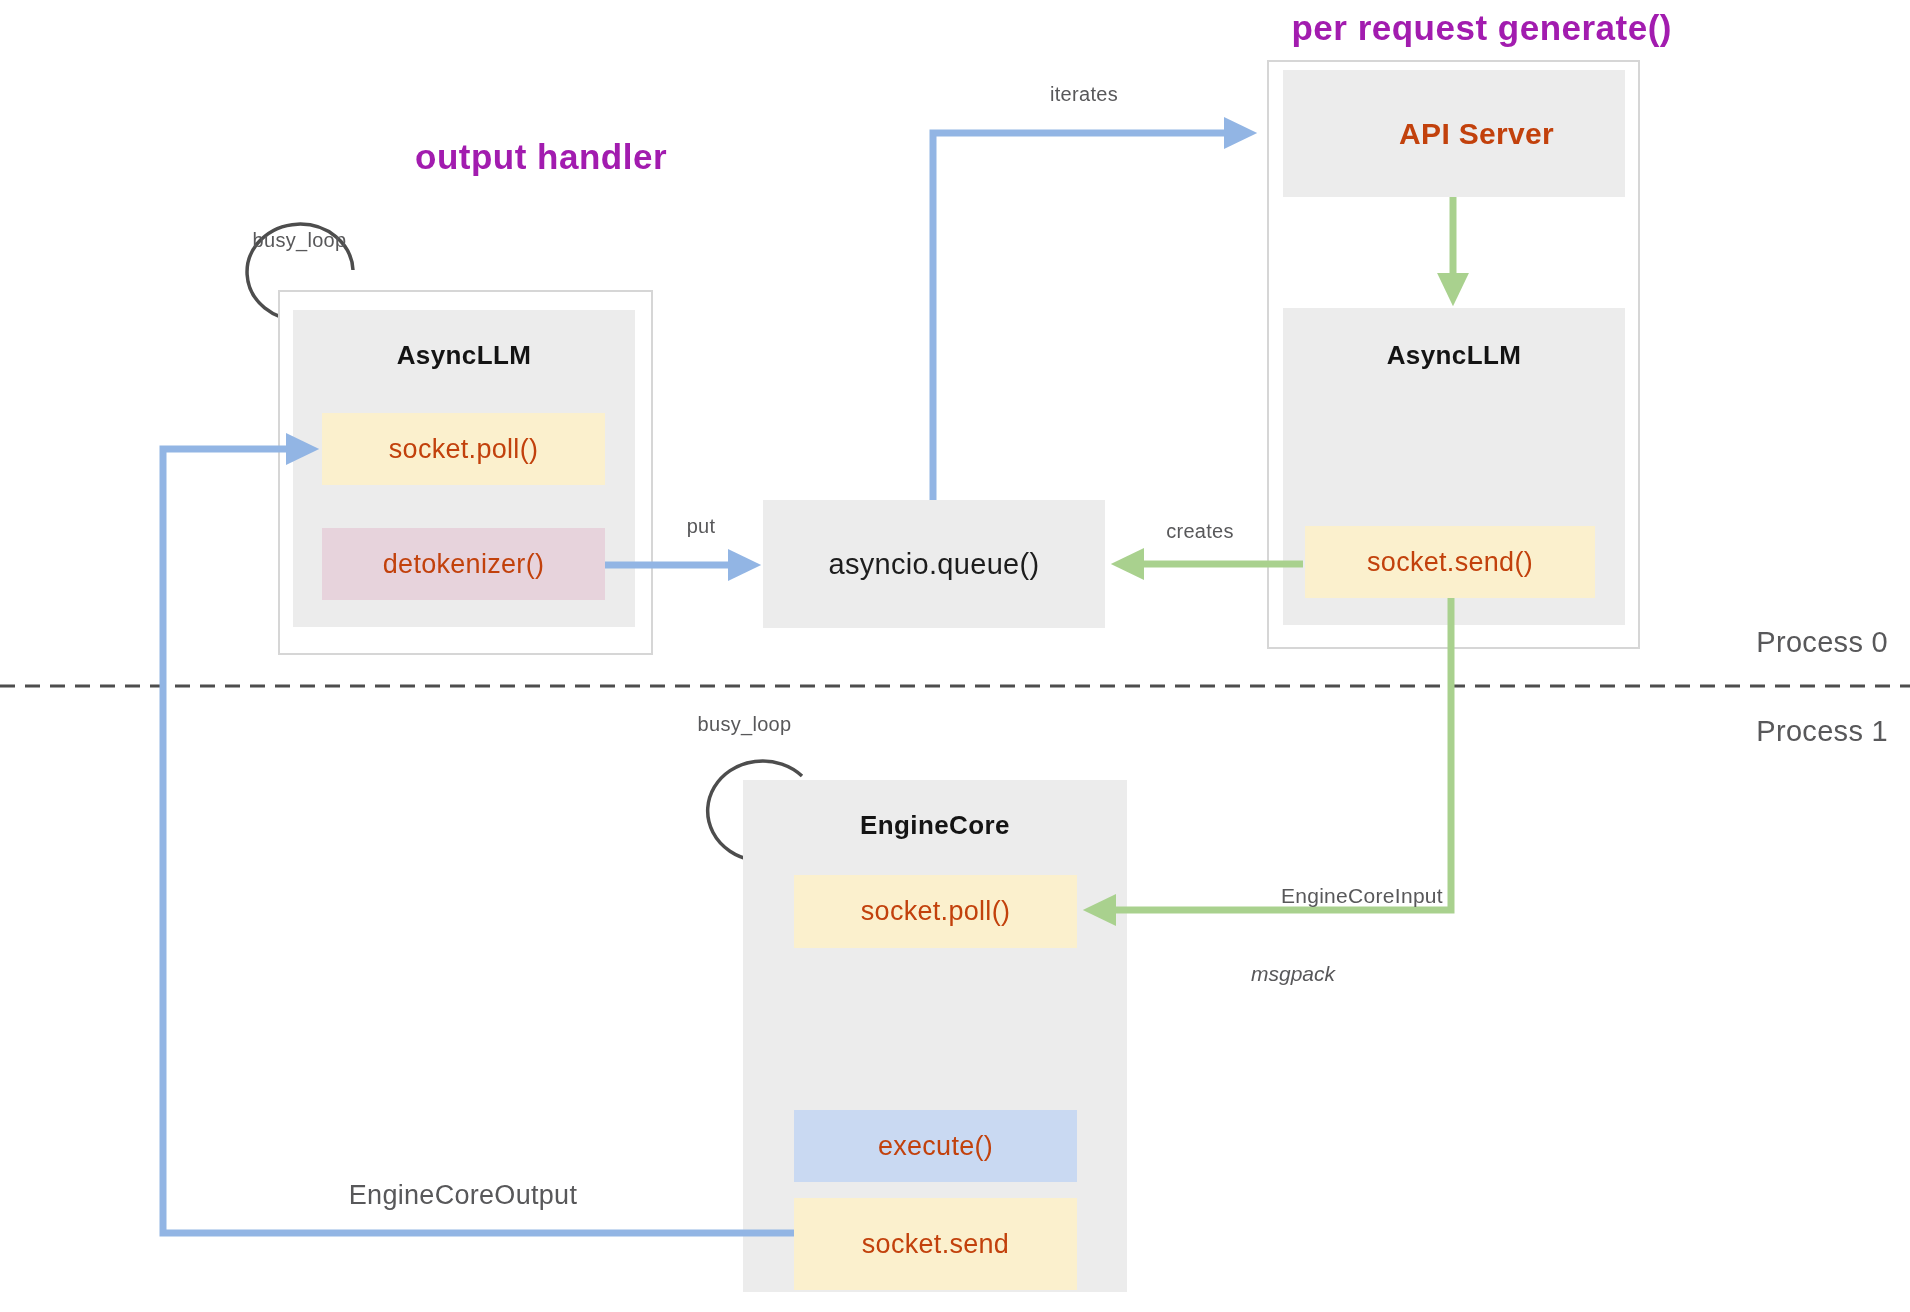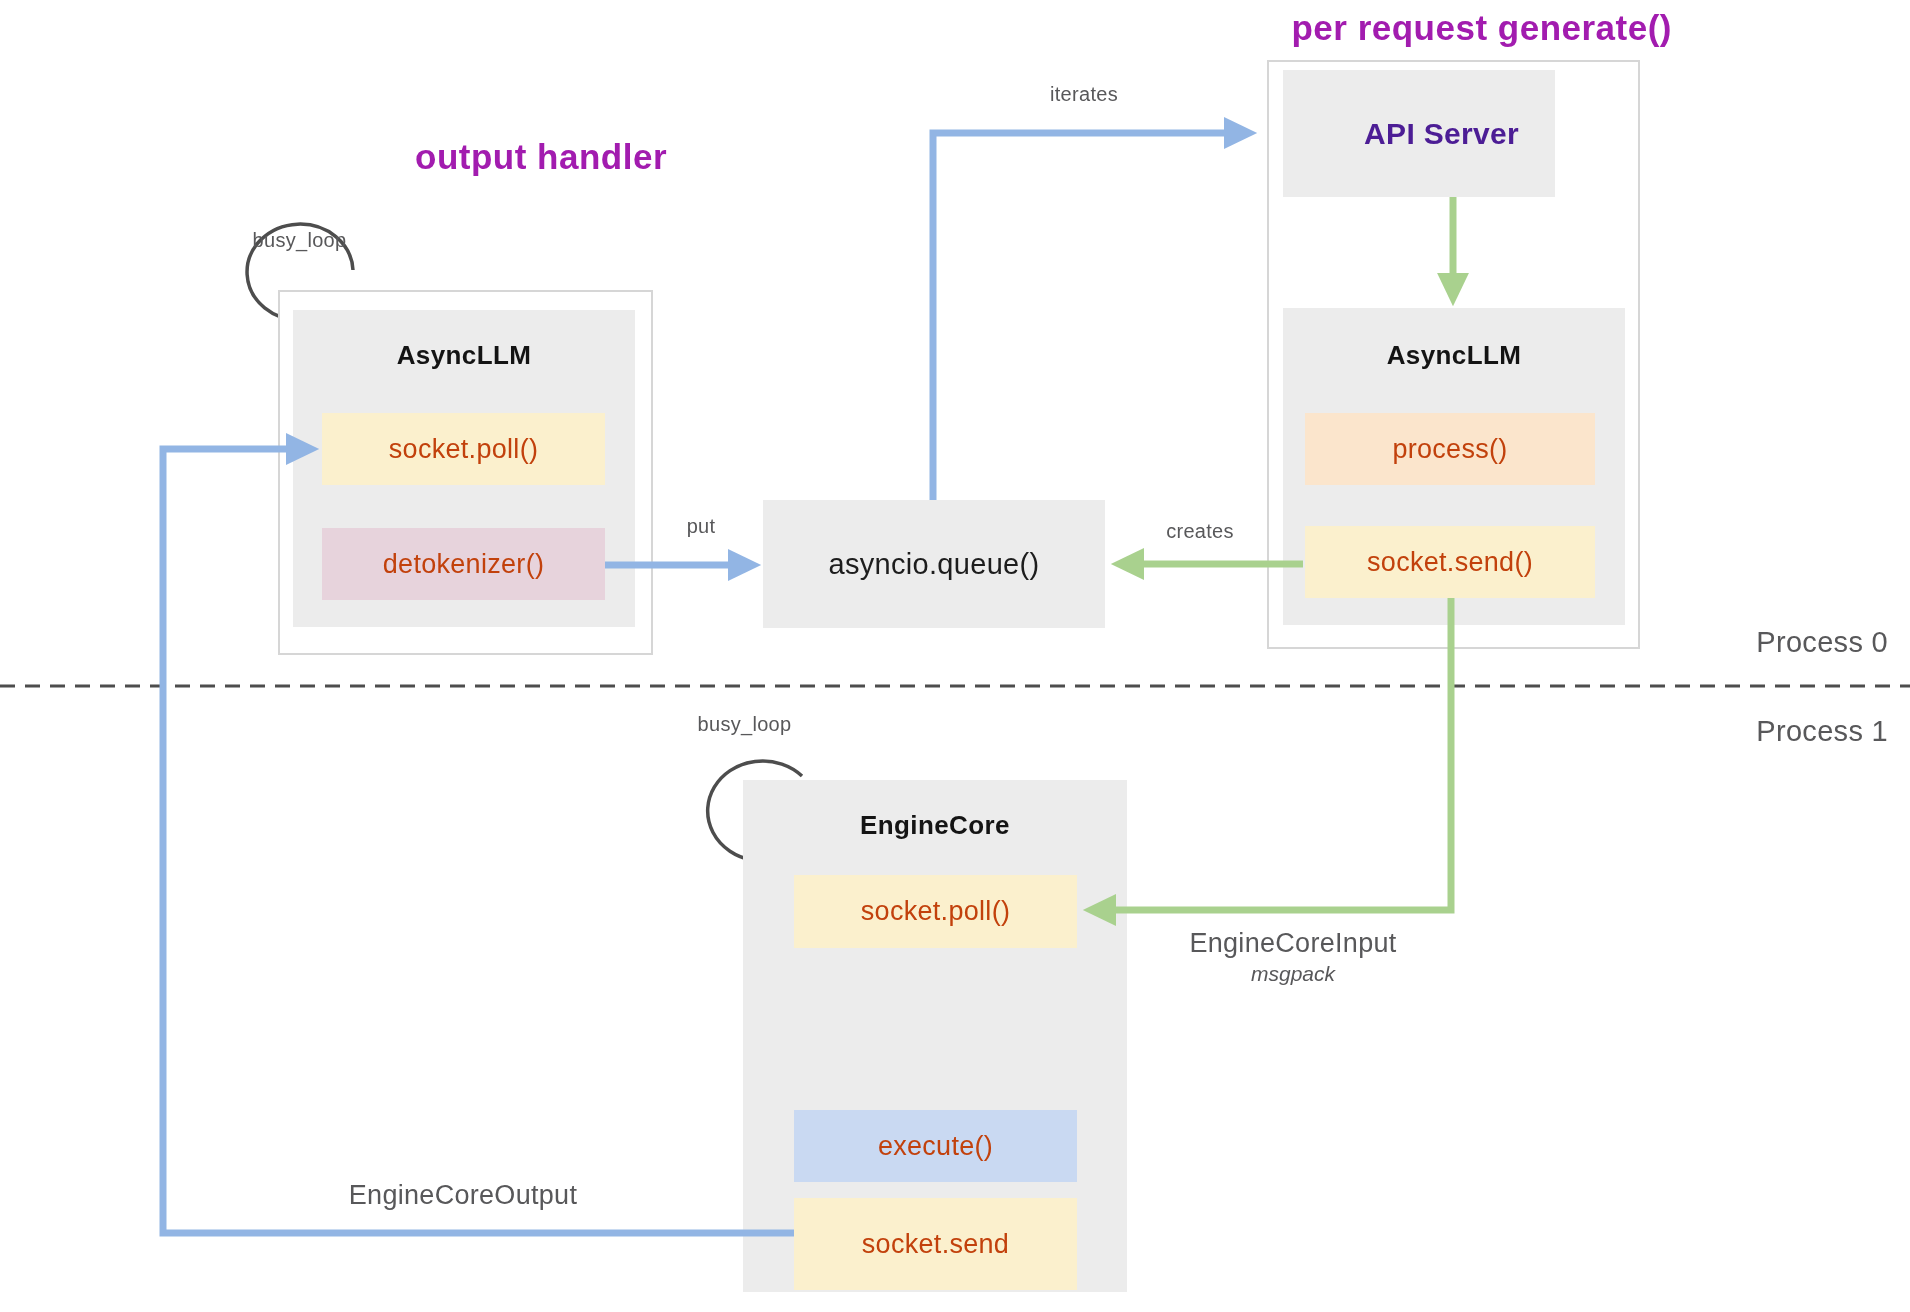--- a/index.html
+++ b/index.html
@@ -46,24 +46,23 @@
 
   <div class="abs outer-box" style="left:278px;top:290px;width:375px;height:365px;"></div>
   <div class="abs panel" style="left: 293px; top: 310px; width: 342px; height: 317px; background-color: rgb(236, 236, 236);"></div>
   <div class="abs box-title" style="left:293px;top:340px;width:342px;">AsyncLLM</div>
   <div class="abs row" style="left: 322px; top: 413px; width: 283px; height: 72px; background-color: rgb(251, 240, 205);">socket.poll()</div>
   <div class="abs row" style="left: 322px; top: 528px; width: 283px; height: 72px; background-color: rgb(231, 211, 220);">detokenizer()</div>
 
   <div class="abs panel queue-box" style="left: 763px; top: 500px; width: 342px; height: 128px; background-color: rgb(236, 236, 236);">asyncio.queue()</div>
 
   <div class="abs outer-box" style="left:1267px;top:60px;width:373px;height:589px;"></div>
-  <div class="abs panel queue-box" style="left: 1283px; top: 70px; width: 272px; height: 127px; font-weight: bold; font-size: 30px; color: #4c1d95; background-color: rgb(236, 236, 236); padding-left: 45px;">API Server</div>
+  <div class="abs panel queue-box" style="left: 1283px; top: 70px; width: 342px; height: 127px; font-weight: bold; font-size: 30px; color: #c2410c; background-color: rgb(236, 236, 236); padding-left: 45px;">API Server</div>
   <div class="abs panel" style="left: 1283px; top: 308px; width: 342px; height: 317px; background-color: rgb(236, 236, 236);"></div>
   <div class="abs box-title" style="left:1283px;top:340px;width:342px;">AsyncLLM</div>
-  <div class="abs row" style="left: 1305px; top: 413px; width: 290px; height: 72px; background-color: rgb(251, 229, 204);">process()</div>
   <div class="abs row" style="left: 1305px; top: 526px; width: 290px; height: 72px; background-color: rgb(251, 240, 205);">socket.send()</div>
 
   <div class="abs panel" style="left: 743px; top: 780px; width: 384px; height: 512px; background-color: rgb(236, 236, 236);"></div>
   <div class="abs box-title" style="left:743px;top:810px;width:384px;">EngineCore</div>
   <div class="abs row" style="left: 794px; top: 875px; width: 283px; height: 73px; background-color: rgb(251, 240, 205);">socket.poll()</div>
   <div class="abs row" style="left: 794px; top: 1090px; width: 283px; height: 72px; background-color: rgb(201, 217, 242); margin-top: 20px;">execute()</div>
   <div class="abs row" style="left: 794px; top: 1198px; width: 283px; height: 92px; background-color: rgb(251, 240, 205);">socket.send</div>
 
   <svg class="layer">
     <defs>
@@ -92,17 +91,17 @@
   <div class="abs anno" style="left:222px;top:229px;width:155px;">busy_loop</div>
   <div class="abs anno" style="left:667px;top:713px;width:155px;">busy_loop</div>
 
   <div class="abs anno" style="left:1004px;top:83px;width:160px;">iterates</div>
   <div class="abs anno" style="left:661px;top:515px;width:80px;">put</div>
   <div class="abs anno" style="left:1115px;top:520px;width:170px;">creates</div>
 
   <div class="abs proc" style="left:1678px;top:626px;width:210px;">Process 0</div>
   <div class="abs proc" style="left:1678px;top:715px;width:210px;">Process 1</div>
 
-  <div class="abs anno" style="left:1143px;top:928px;width:300px;font-size:27px;">EngineCoreInput</div>
+  <div class="abs anno" style="left:1143px;top:884px;width:300px;font-size:21px;text-align:right;">EngineCoreInput</div>
   <div class="abs ital" style="left:1143px;top:962px;width:300px;">msgpack</div>
   <div class="abs anno" style="left:313px;top:1180px;width:300px;font-size:27px;">EngineCoreOutput</div>
 
 </div>
 
 </body></html>

